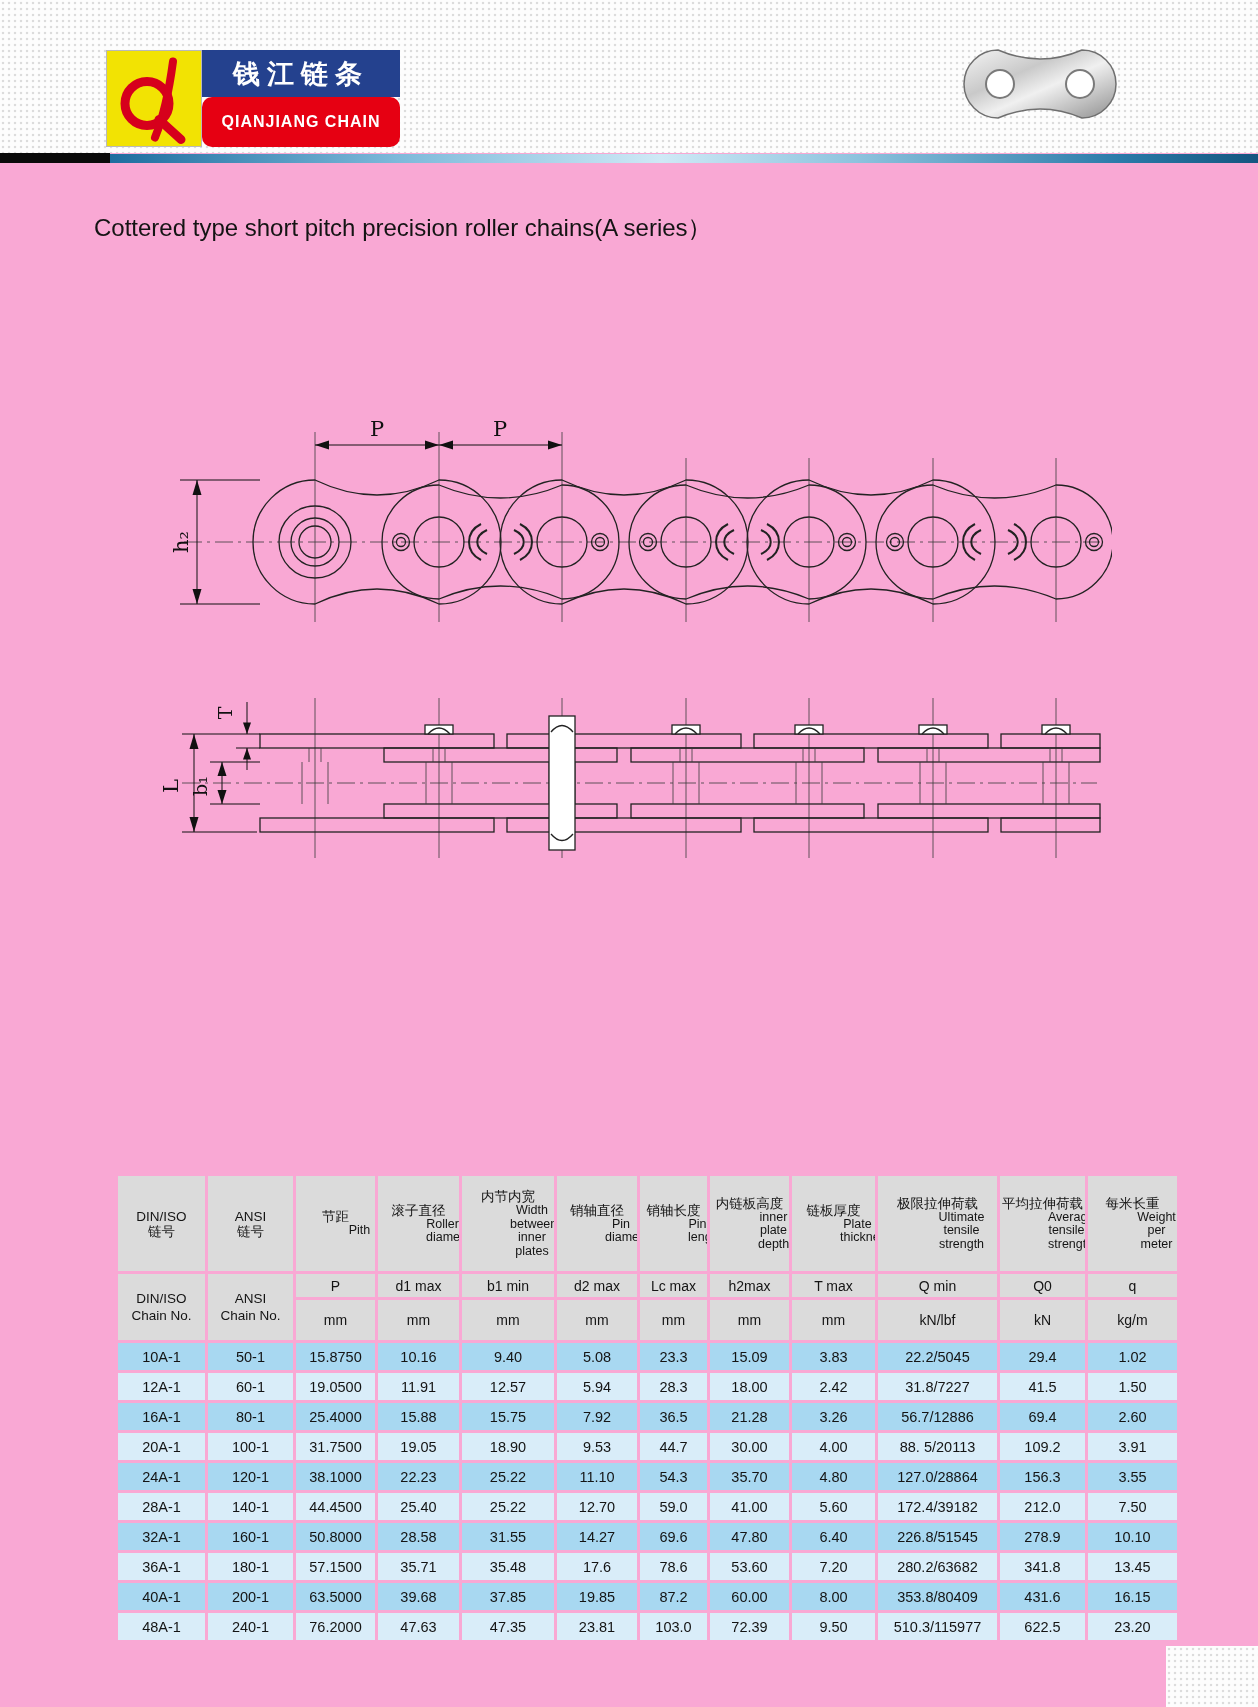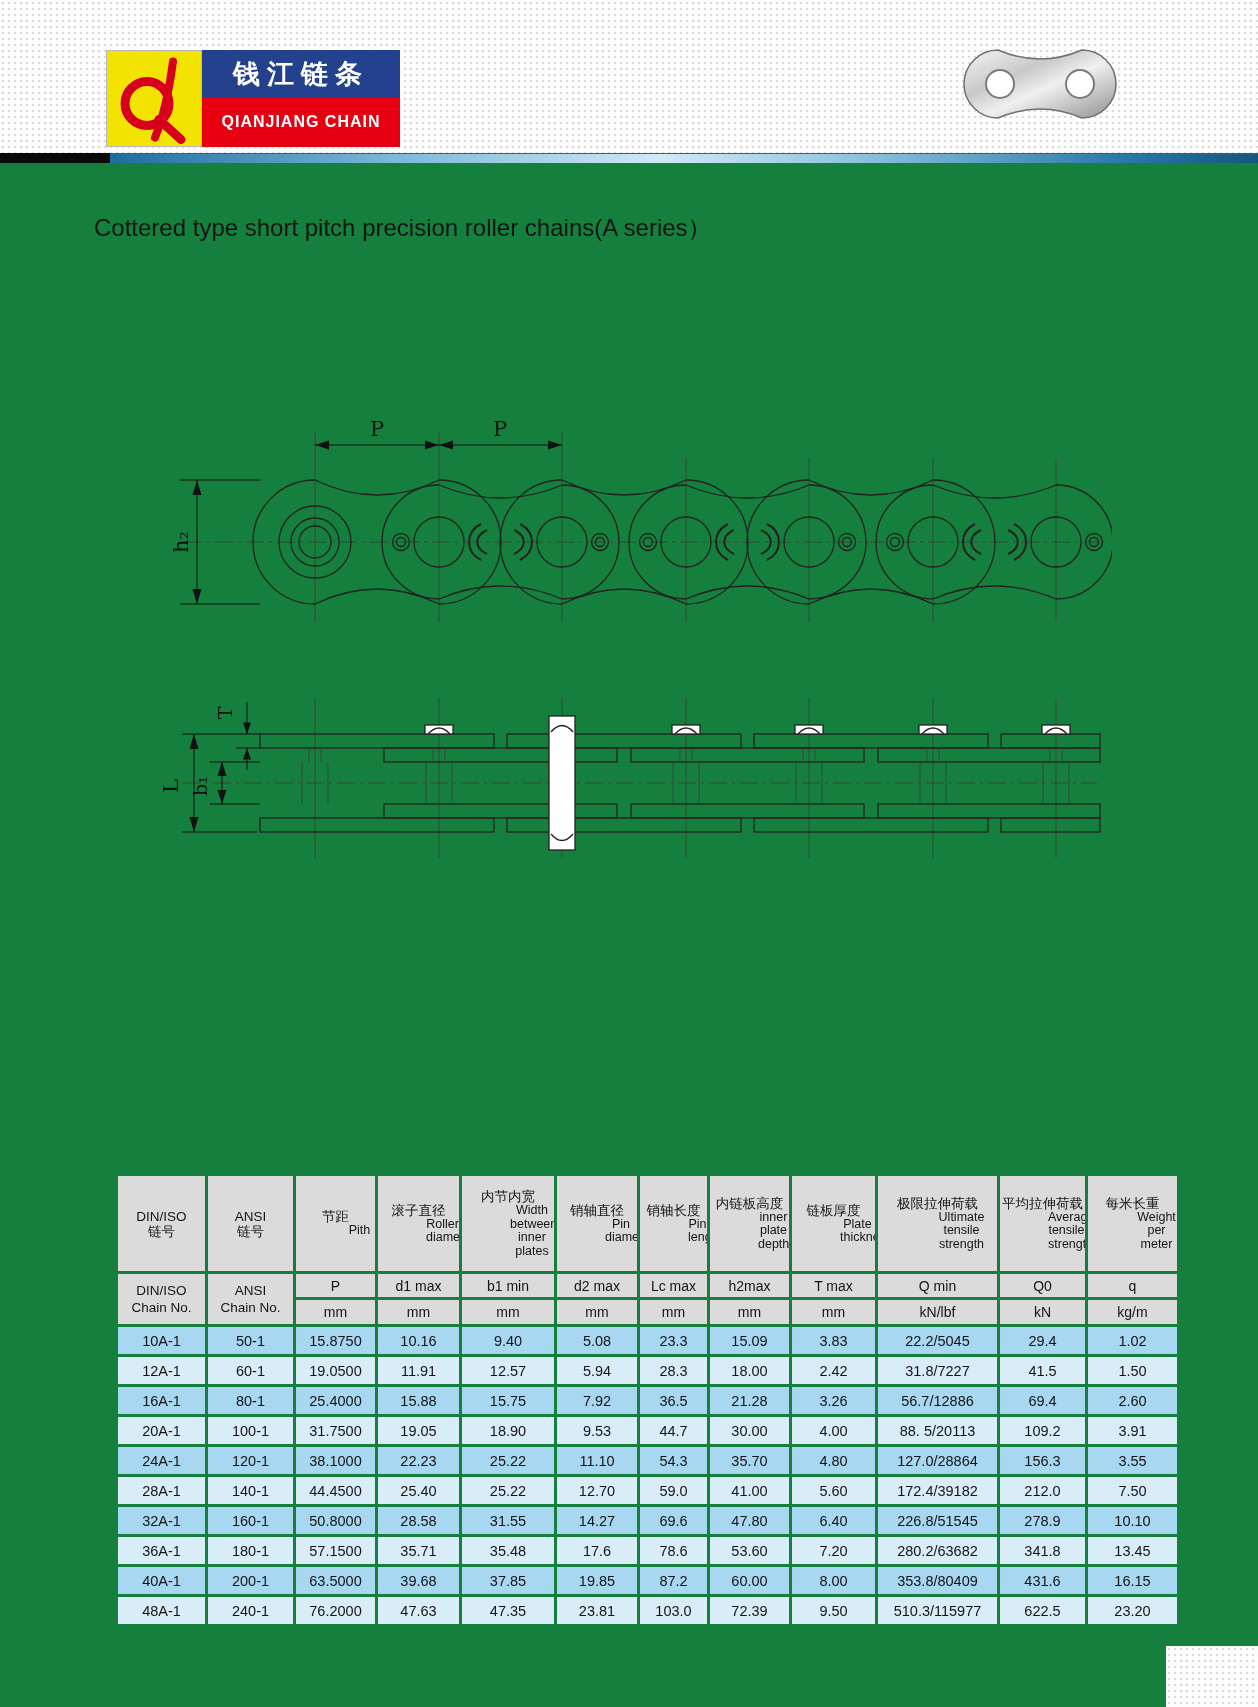--- a/index.html
+++ b/index.html
@@ -1,38 +1,38 @@
 <!DOCTYPE html>
 <html><head>
 <meta charset="utf-8">
 <style>
   html,body { margin:0; padding:0; background:#ffffff; }
   .page {
-    position:relative; width:1258px; height:1707px; background:#15803d;
+    position:relative; width:1258px; height:1707px; background:#f9a8d4;
     font-family:"Liberation Sans", sans-serif; overflow:hidden; color:#141414;
   }
   
   .dots {
     background-color:#fdfdfd;
     background-image: radial-gradient(#dcdcdc 1.4px, transparent 1.6px);
     background-size:6px 6px;
   }
   .header-area { position:absolute; left:0; top:0; width:1258px; height:153px; }
   
   .band-black { position:absolute; left:0; top:153px; width:110px; height:10px; background:#0a0a0a; }
   .band-blue  { position:absolute; left:110px; top:154px; width:1148px; height:9px;
     background:linear-gradient(90deg,#1d6d9f 0%,#7db9da 25%,#cfe9f6 48%,#8ec3de 65%,#2a7aa9 88%,#14557f 100%); }
   
   .logo { position:absolute; left:106px; top:50px; display:flex; }
   .logo-mark { width:96px; height:97px; background:#f2e303; border:1px solid #b9b9b9; box-sizing:border-box; }
   .logo-bands { width:198px; display:flex; flex-direction:column; }
   .logo-zh { height:47px; background:#24418e; color:#ffffff; font-size:27px; font-weight:bold;
     letter-spacing:7px; display:flex; align-items:center; justify-content:center; }
   .logo-en { height:50px; background:#e60012; color:#ffffff; font-size:16px; font-weight:bold;
-    letter-spacing:1px; display:flex; align-items:center; justify-content:center; }
+    letter-spacing:1px; display:flex; align-items:center; justify-content:center;border-radius:10px; }
   .plate-img { position:absolute; left:948px; top:38px; }
   
   .title-zh { position:absolute; left:94px; top:176px; font-size:25px; font-weight:600; letter-spacing:2px; }
   .title-en { position:absolute; left:94px; top:212px; font-size:24px; font-weight:400;text-align:center; }
   
   .drawing1 { position:absolute; left:172px; top:412px; }
   .drawing2 { position:absolute; left:152px; top:686px; }
   .drawline { stroke:#222222; fill:none; stroke-width:1.3; }
   .thin     { stroke:#3a3a3a; fill:none; stroke-width:0.8; }
   .dim      { stroke:#111111; fill:none; stroke-width:1; }
@@ -42,21 +42,21 @@
   
   .spec-table { position:absolute; left:115px; top:1173px; width:1065px;
     border-collapse:separate; border-spacing:3px; table-layout:fixed; }
   .spec-table th, .spec-table td { padding:0; margin:0; text-align:center; vertical-align:middle;
     background:#dbdbdb; font-weight:normal; color:#141414; overflow:hidden; }
   .hdr1 th { height:95px; }
   .hdr1 .zh { font-size:13.5px; line-height:15px; }
   .hdr1 .en { font-size:12.5px; line-height:13.5px;margin-left:48px; }
   .hdr2 th { height:23px; font-size:14px; }
   .hdr2 th[rowspan] { font-size:13.5px; line-height:17px; }
-  .hdr3 th { height:24px; font-size:14px; }
+  .hdr3 th { height:40px; font-size:14px; }
   .spec-table tbody td { height:27px; font-size:14.5px; }
   .spec-table tbody tr.dark td  { background:#a8d8f1; }
   .spec-table tbody tr.light td { background:#d9edf9; }
   
   .corner-dots { position:absolute; left:1166px; top:1646px; width:92px; height:61px; }
 </style>
 </head>
 <body>
 
 <div class="page">

